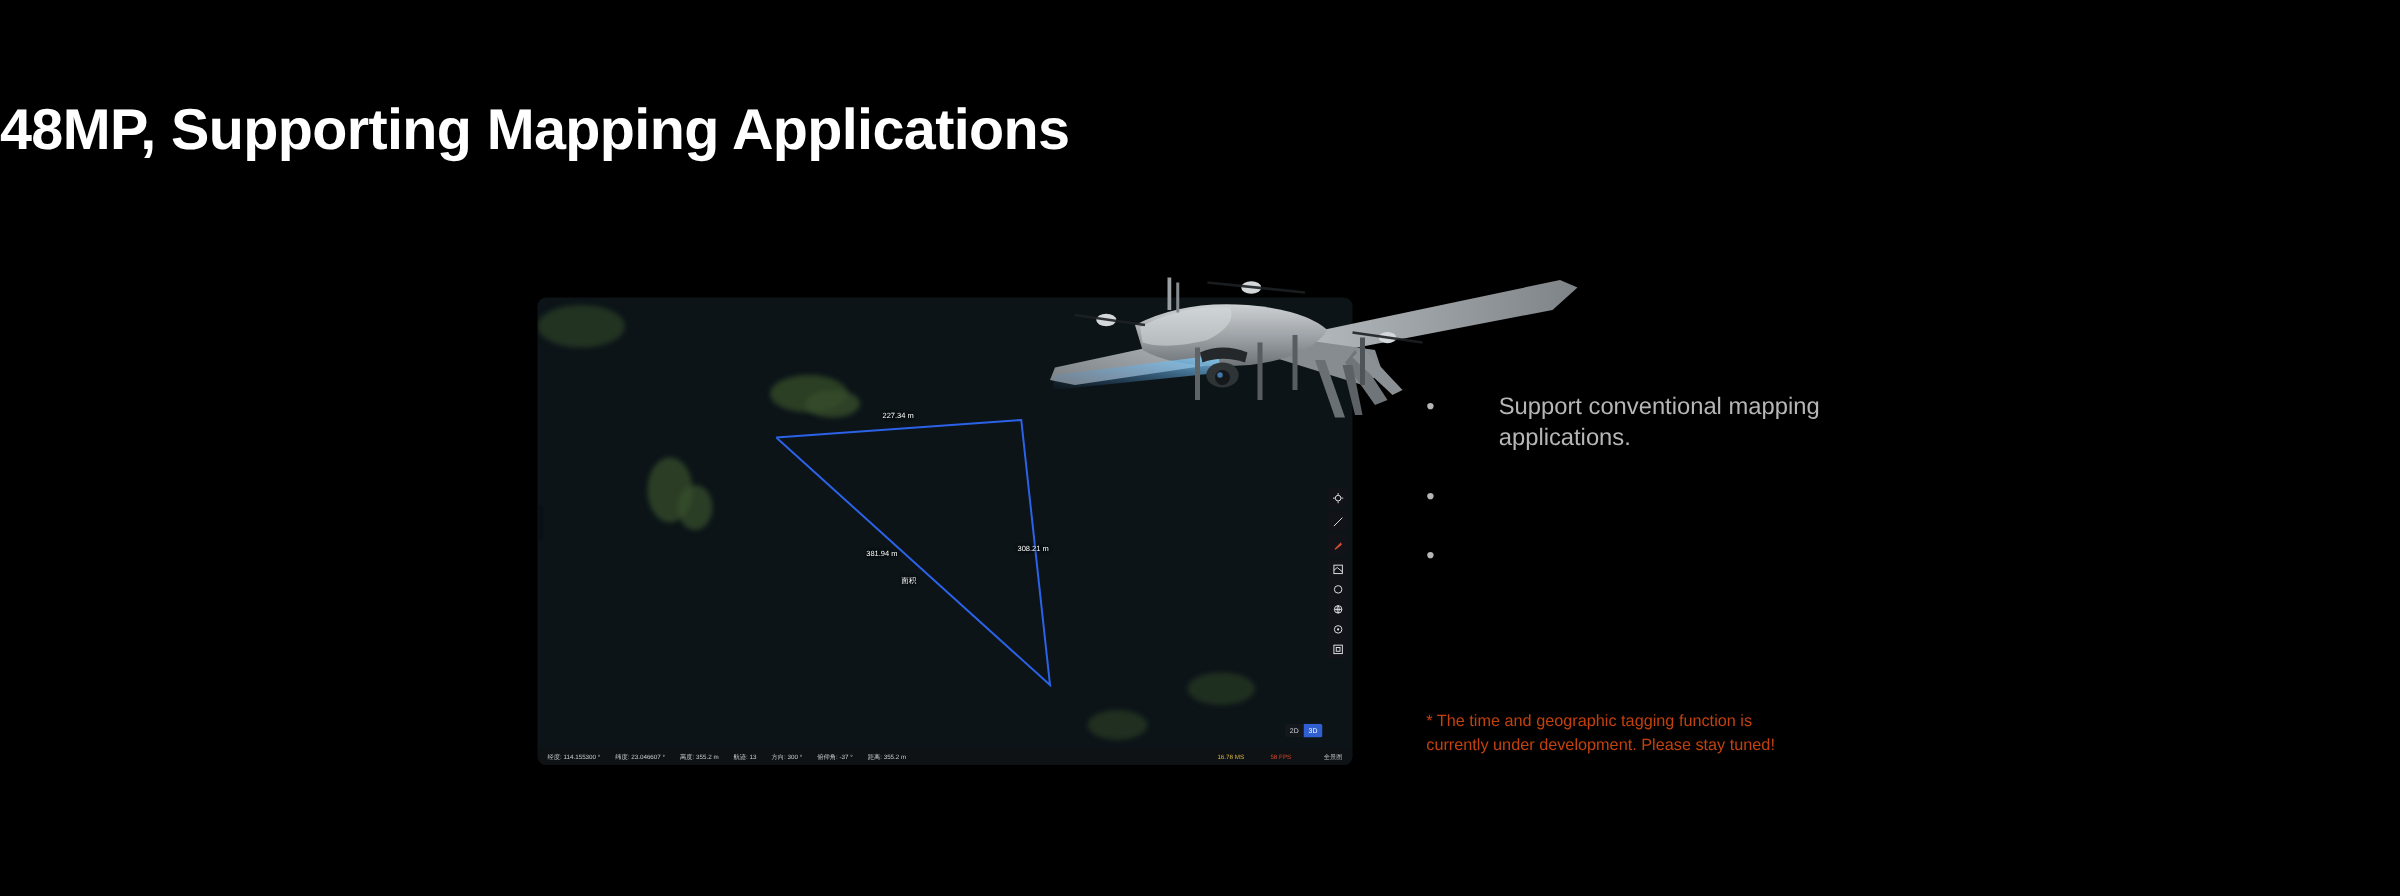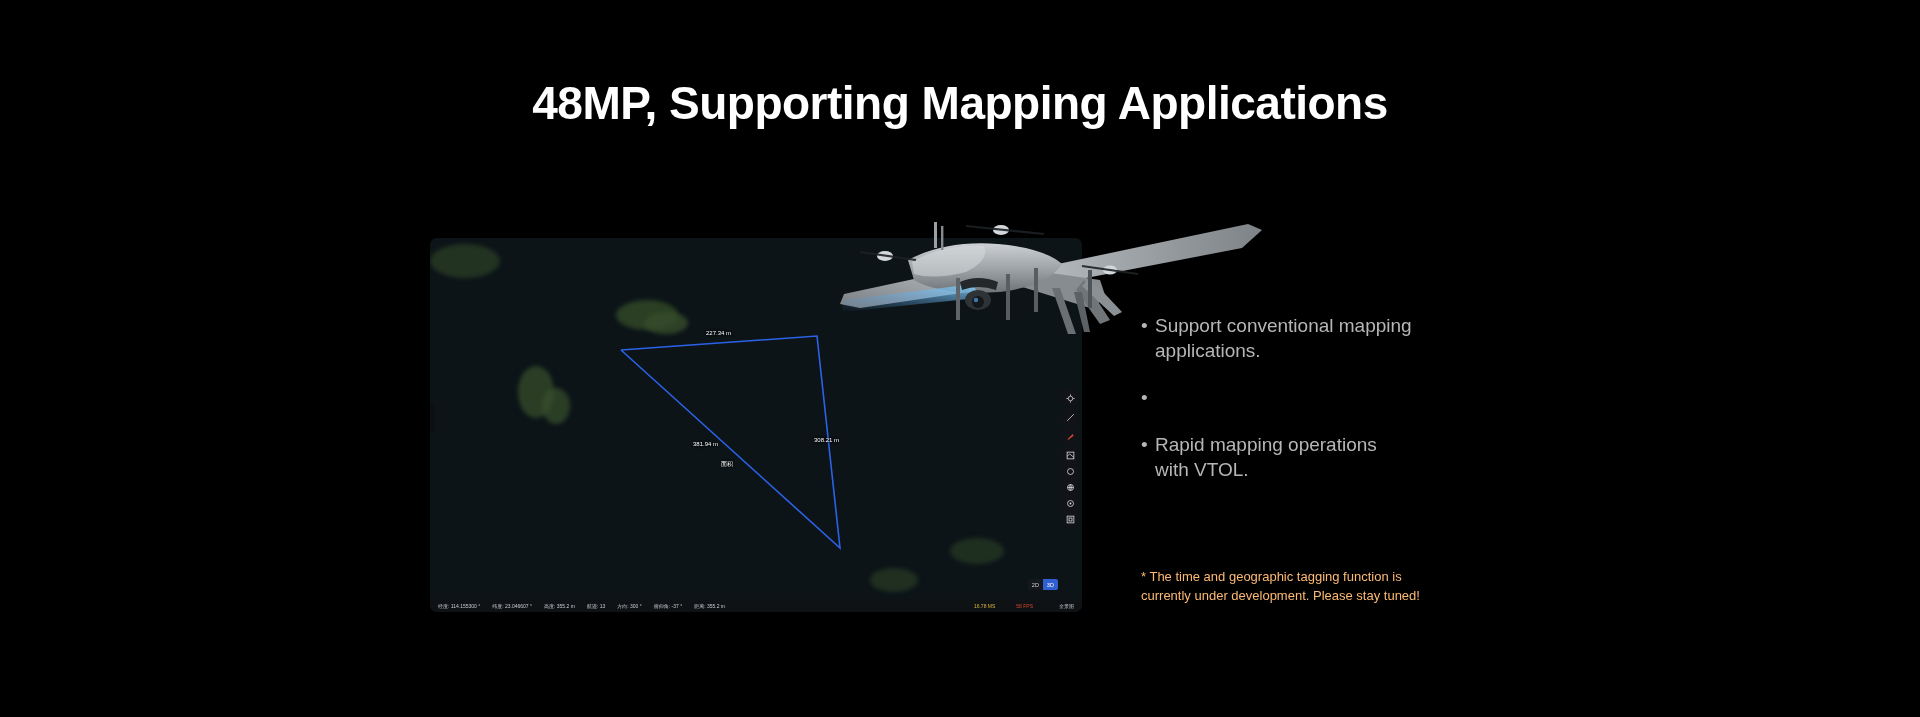--- a/index.html
+++ b/index.html
@@ -14,21 +14,20 @@
     font-family: "Liberation Sans", sans-serif;
     position: relative;
   }
 
   
   #page-title {
     position: absolute;
     top: 76px;
     left: 0;
     width: 1920px;
-    text-align: center;
     color: #ffffff;
     font-size: 46px;
     font-weight: 700;
     letter-spacing: -0.5px;
     line-height: 1.2;
     white-space: nowrap;
   }
 
   
   #app-window {
@@ -186,28 +185,28 @@
     font-size: 19px;
     line-height: 1.32;
   }
   .feature-bullet {
     width: 14px;
     flex: 0 0 14px;
     color: #b6b6b6;
     font-size: 19px;
     line-height: 1.32;
   }
-  .feature-text { white-space: pre-line; }
+  .feature-text { white-space: pre-line; margin-left: 44px; }
 
   #footnote {
     position: absolute;
     left: 1141px;
     top: 568px;
     width: 400px;
-    color: #fdba74;
+    color: #c2410c;
     font-size: 13px;
     line-height: 1.44;
     white-space: pre-line;
   }
 </style>
 </head>
 <body>
 
 <div id="page-title">48MP, Supporting Mapping Applications</div>
 
@@ -376,19 +375,17 @@
   <div class="feature-item">
     <span class="feature-bullet">•</span>
     <span class="feature-text">Support conventional mapping
 applications.</span>
   </div>
   <div class="feature-item">
     <span class="feature-bullet">•</span>
   </div>
   <div class="feature-item">
     <span class="feature-bullet">•</span>
-    <span class="feature-text">Rapid mapping operations
-with VTOL.</span>
   </div>
 </div>
 
 <div id="footnote">* The time and geographic tagging function is
 currently under development. Please stay tuned!</div>
 
 </body></html>

